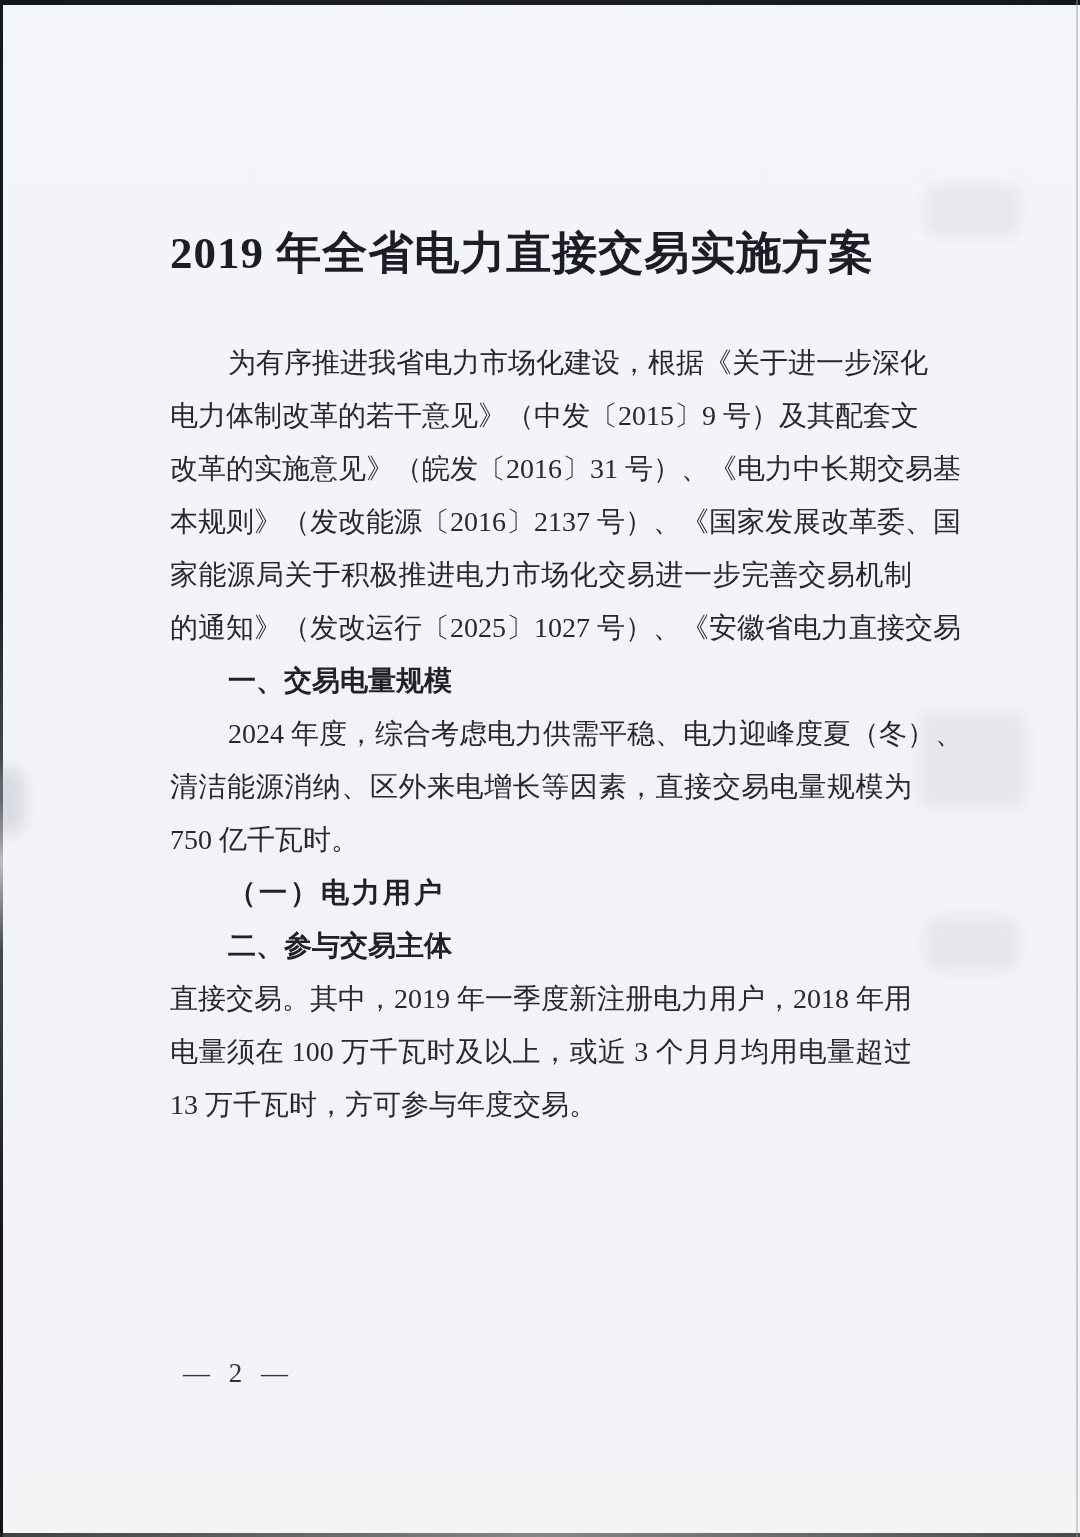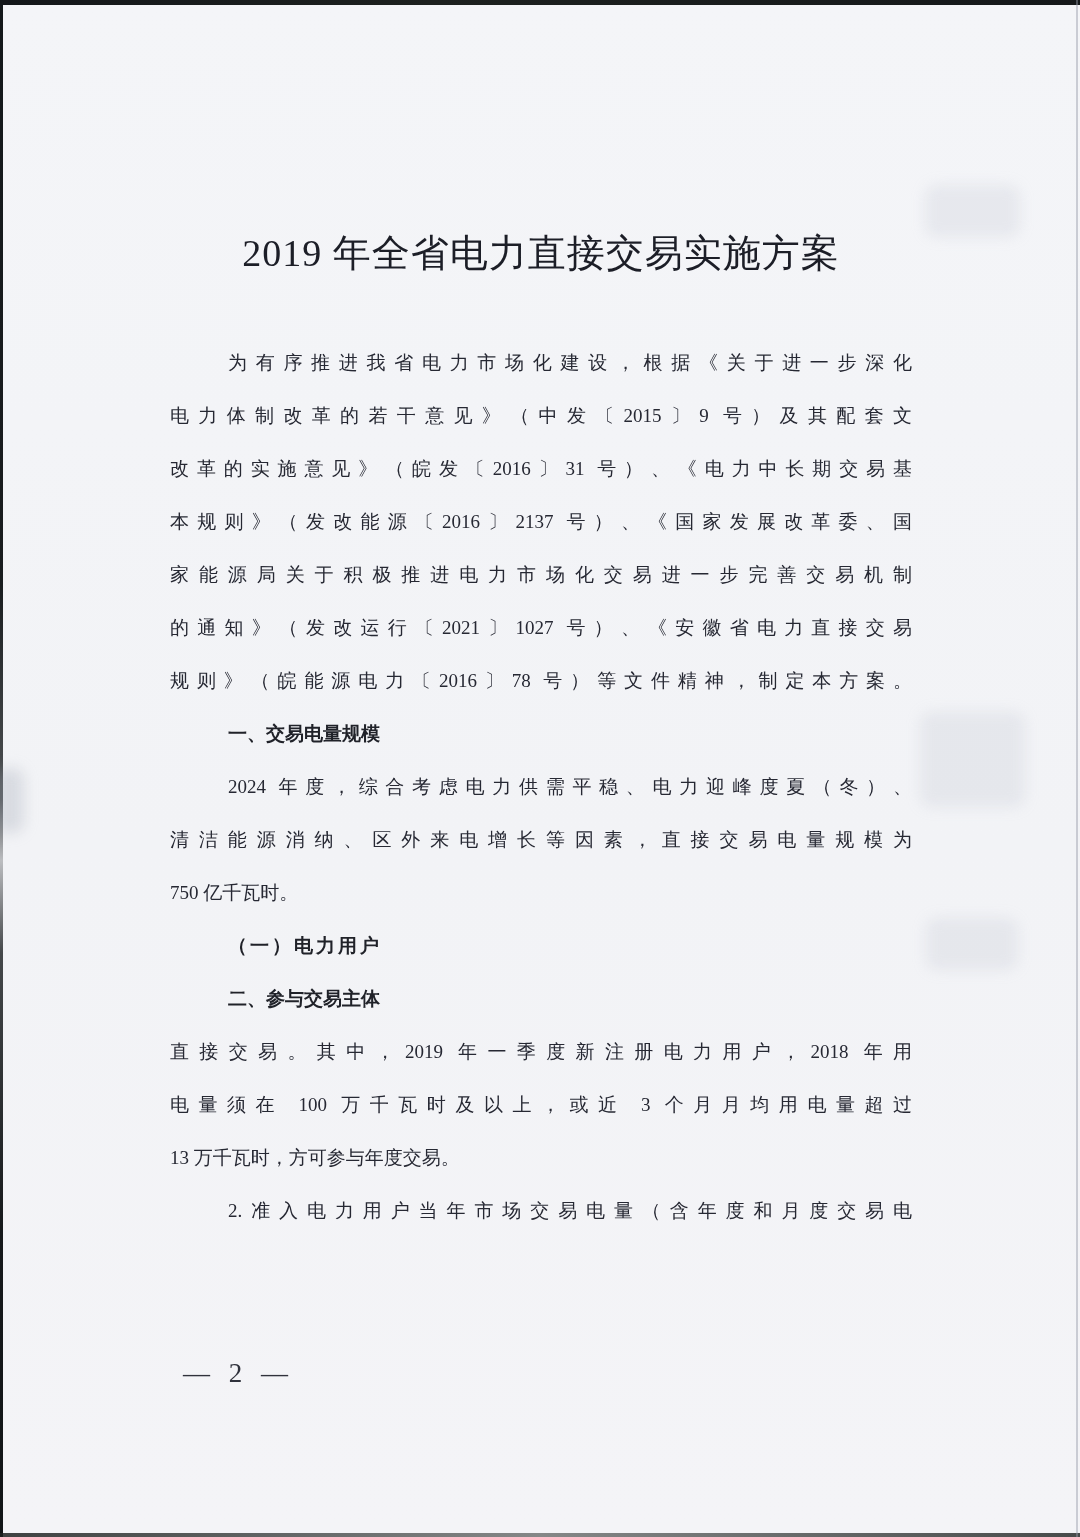--- a/index.html
+++ b/index.html
@@ -46,31 +46,31 @@
   .smudge.s3 { right: 62px;  top: 918px; width: 92px;  height: 52px; }
   .smudge.s4 { left: -6px;   top: 768px; width: 30px;  height: 65px; background: rgba(160,166,180,0.30); }
 
   
   .content {
     position: absolute;
     left: 170px; top: 222px;
     width: 742px;
   }
   .doc-title {
-    font-weight: normal;
-    font-size: 38px;
+    font-weight: bold;
+    font-size: 45px;
     line-height: 62px;
     height: 62px;
-    text-align: center;
+    text-align: left;
     letter-spacing: 1px;
     color: #1c1e27;
     margin: 0 0 52px 0;
   }
   .line {
-    font-size: 19px;
+    font-size: 28px;
     line-height: 53px;
     min-height: 53px;
     text-align: justify;
     text-align-last: justify;
     white-space: nowrap;
     color: #262833;
   }
   .line.indent { text-indent: 58px; }
   .line.short { text-align-last: left; }
   .line.heading {
@@ -109,34 +109,32 @@
   <div class="smudge s4"></div>
 
   <div class="content">
     <div class="doc-title">2019 年全省电力直接交易实施方案</div>
 
     <div class="line indent">为有序推进我省电力市场化建设，根据《关于进一步深化</div>
     <div class="line">电力体制改革的若干意见》（中发〔2015〕9 号）及其配套文</div>
     <div class="line">改革的实施意见》（皖发〔2016〕31 号）、《电力中长期交易基</div>
     <div class="line">本规则》（发改能源〔2016〕2137 号）、《国家发展改革委、国</div>
     <div class="line">家能源局关于积极推进电力市场化交易进一步完善交易机制</div>
-    <div class="line">的通知》（发改运行〔2021〕1027 号）、《安徽省电力直接交易</div>
-    <div class="line">规则》（皖能源电力〔2016〕78 号）等文件精神，制定本方案。</div>
+    <div class="line">的通知》（发改运行〔2025〕1027 号）、《安徽省电力直接交易</div>
 
     <div class="line indent heading">一、交易电量规模</div>
 
     <div class="line indent">2024 年度，综合考虑电力供需平稳、电力迎峰度夏（冬）、</div>
     <div class="line">清洁能源消纳、区外来电增长等因素，直接交易电量规模为</div>
     <div class="line short">750 亿千瓦时。</div>
 
     <div class="line indent heading2">（一）电力用户</div>
     <div class="line indent heading">二、参与交易主体</div>
 
     <div class="line">直接交易。其中，2019 年一季度新注册电力用户，2018 年用</div>
     <div class="line">电量须在 100 万千瓦时及以上，或近 3 个月月均用电量超过</div>
     <div class="line short">13 万千瓦时，方可参与年度交易。</div>
 
-    <div class="line indent">2.准入电力用户当年市场交易电量（含年度和月度交易电</div>
   </div>
 
   <div class="page-footer">— 2 —</div>
 
 </div>
 
 </body></html>

